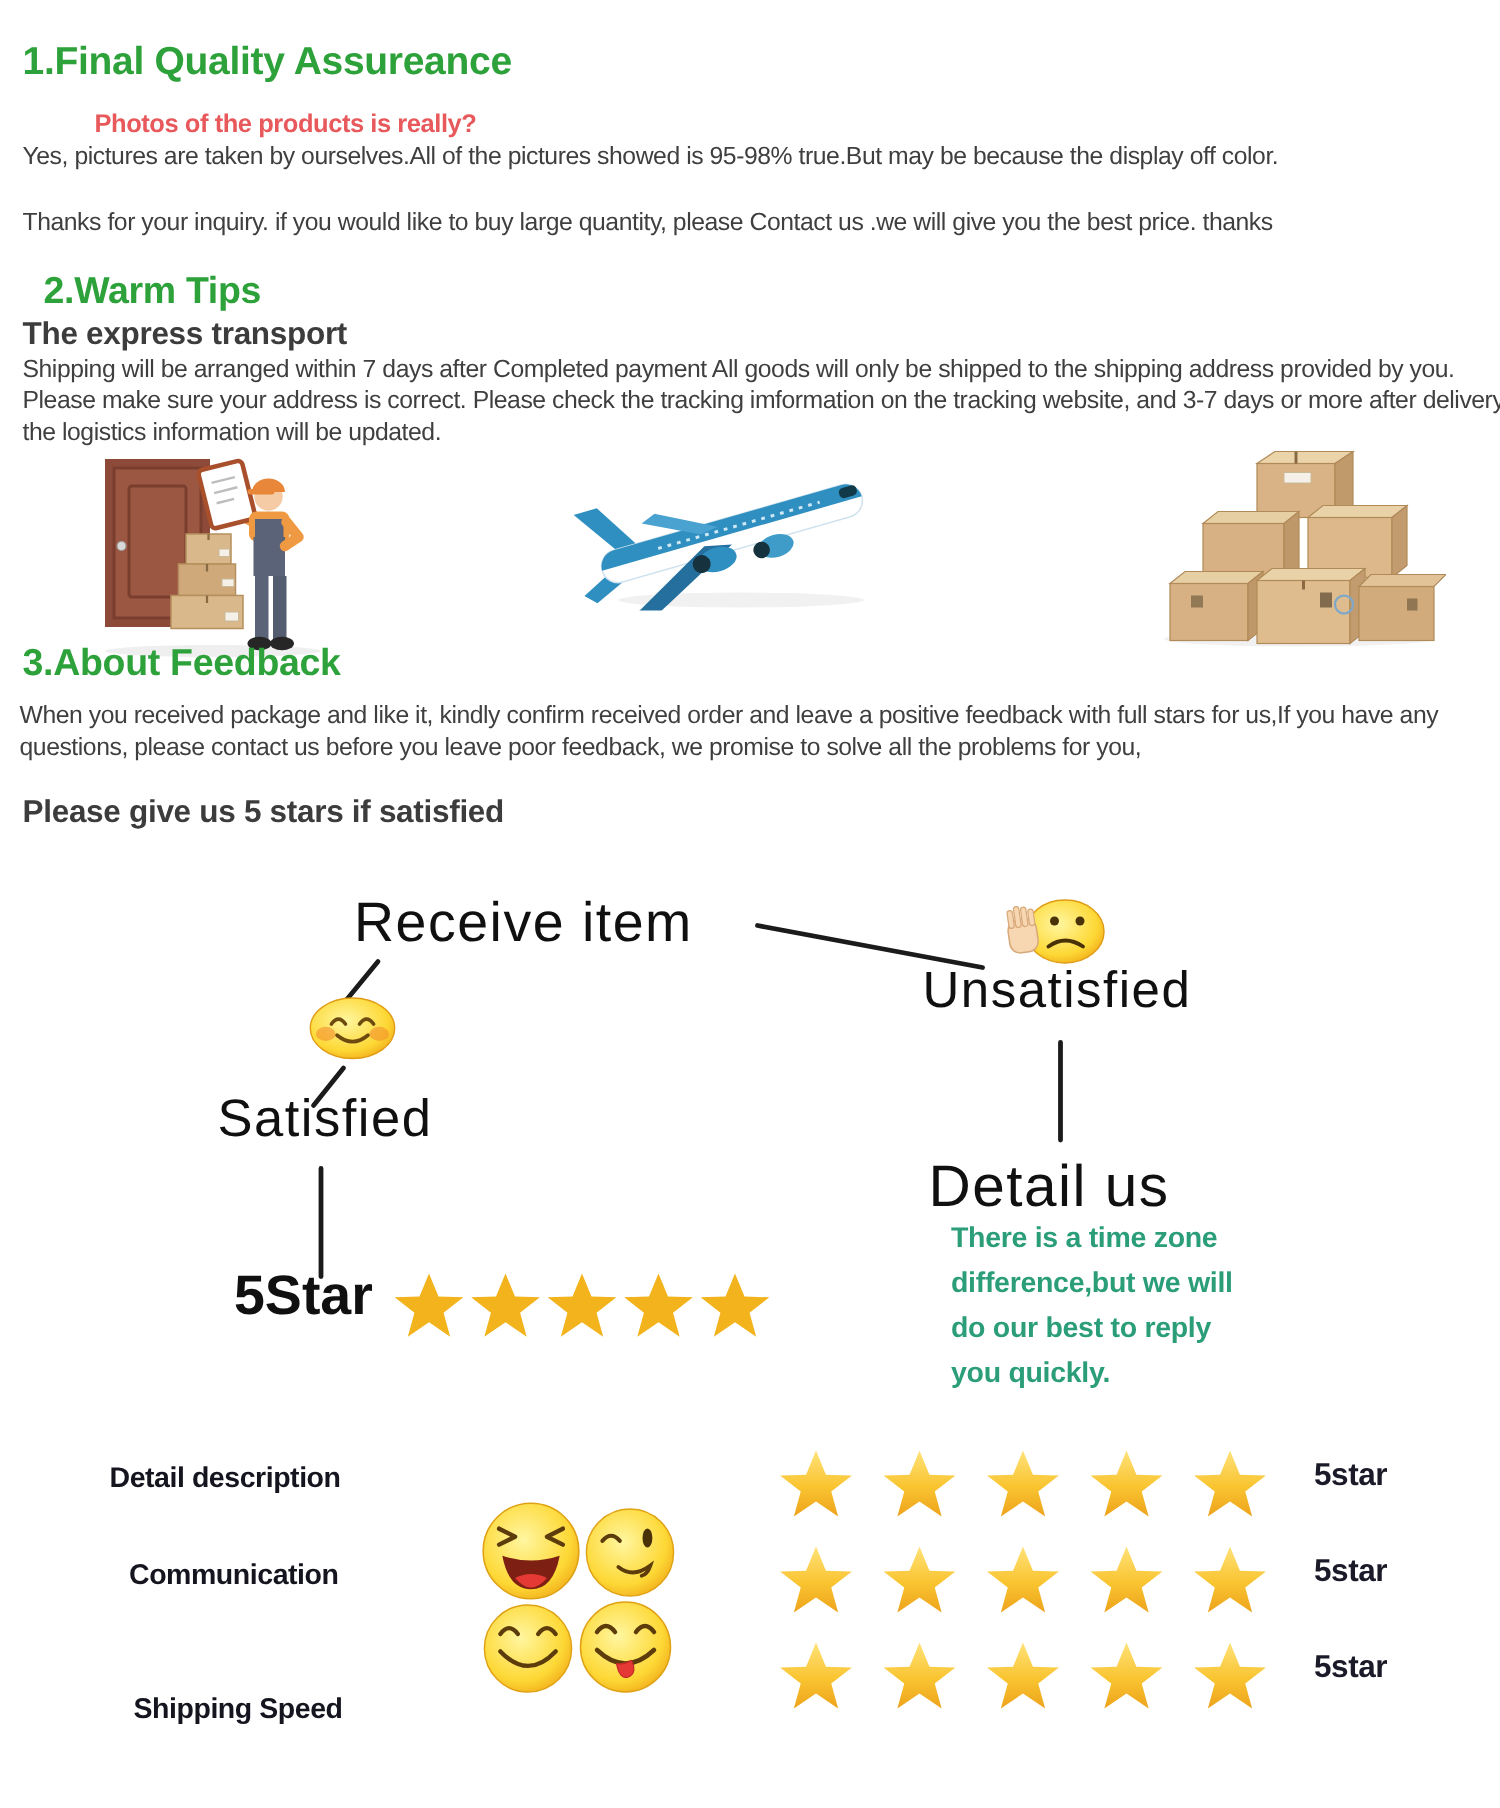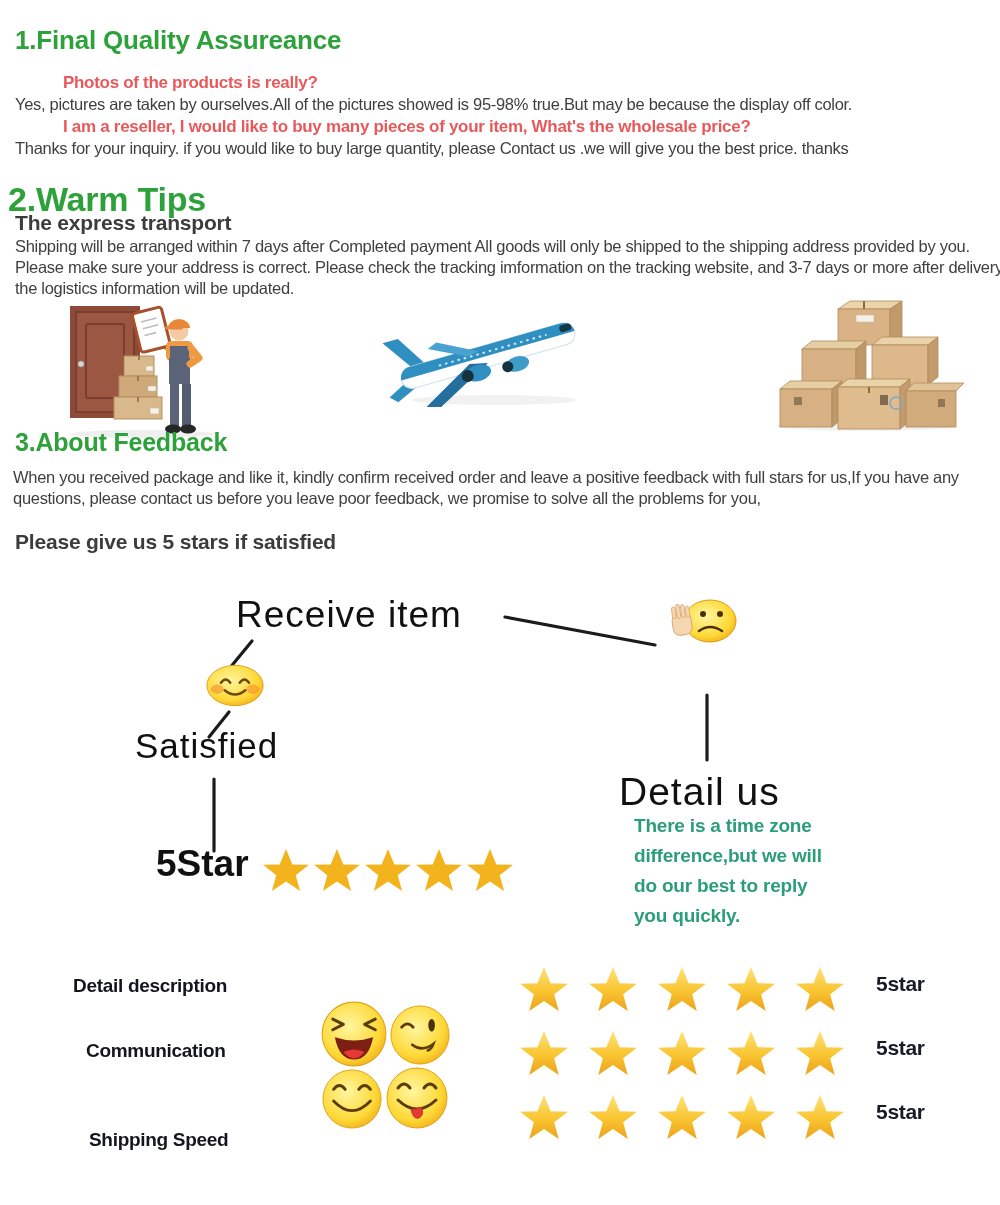--- a/index.html
+++ b/index.html
@@ -90,24 +90,23 @@
       <path d="M26,43 Q28,54 34,52 Q40,49 36,41 Q31,44 26,43 Z" fill="#e53935" stroke="#c62828" stroke-width="0.8"></path>
     </symbol>
   </defs>
 </svg>
 
 <div class="canvas">
 
   <div class="abs h-green" style="left:15px;top:25px;">1.Final Quality Assureance</div>
   <div class="abs q-red" style="left:15px;top:73px;">Photos of the products is really?</div>
   <div class="abs body-txt" style="left:15px;top:95px;">Yes, pictures are taken by ourselves.All of the pictures showed is 95-98% true.But may be because the display off color.</div>
-  <div class="abs q-red" style="left:15px;top:117px;">I am a reseller, I would like to buy many pieces of your item, What's the wholesale price?</div>
   <div class="abs body-txt" style="left:15px;top:139px;">Thanks for your inquiry. if you would like to buy large quantity, please Contact us .we will give you the best price. thanks</div>
 
-  <div class="abs h-green" style="left:8px;top:180px;font-size:34px;">2.Warm Tips</div>
+  <div class="abs h-green" style="left:29px;top:180px;font-size:25px;">2.Warm Tips</div>
   <div class="abs sub-head" style="left:15px;top:211px;">The express transport</div>
   <div class="abs body-txt" style="left:15px;top:237px;">Shipping will be arranged within 7 days after Completed payment All goods will only be shipped to the shipping address provided by you.</div>
   <div class="abs body-txt" style="left:15px;top:258px;">Please make sure your address is correct. Please check the tracking imformation on the tracking website, and 3-7 days or more after delivery,</div>
   <div class="abs body-txt" style="left:15px;top:279px;"> the logistics information will be updated.</div>
 
   <svg class="abs" style="left:62px;top:300px;" width="160" height="140" viewBox="0 0 160 140">
     <ellipse cx="80" cy="134" rx="72" ry="4" fill="#efefef"></ellipse>
     <rect x="8" y="6" width="70" height="112" fill="#8d4a39"></rect>
     <rect x="14" y="12" width="58" height="100" fill="#9c5743" stroke="#7a3e2e" stroke-width="2"></rect>
     <rect x="24" y="24" width="38" height="74" rx="2" fill="none" stroke="#7a3e2e" stroke-width="2"></rect>
@@ -212,25 +211,26 @@
       <line x1="214" y1="779" x2="214" y2="851"></line>
       <line x1="707" y1="695" x2="707" y2="760"></line>
     </g>
   </svg>
 
   <div class="abs flow-label" style="left:236px;top:594px;font-size:37px;">Receive item</div>
 
   <svg class="abs" style="left:205px;top:663px;" width="60" height="45">
       <use href="#smileyBlush"></use>
     </svg>
-  <div class="abs flow-label" style="left:135px;top:726px;font-size:35px;">Satisfied</div>
+  <div class="abs flow-label" style="left:145px;top:726px;font-size:35px;">Satisfied</div>
 
   <svg class="abs" style="left:670px;top:597px;" width="68" height="50">
       <use href="#sadHand"></use>
     </svg>
+  <div class="abs flow-label" style="left:615px;top:641px;font-size:34px;">Unsatisfied</div>
 
   <div class="abs flow-bold" style="left:156px;top:843px;font-size:37px;">5Star</div>
   <div class="abs star-row-flow" style="left:263px;top:848px;">
     <svg width="46" height="44">
         <use href="#star" fill="#f2b31c"></use>
       </svg>
     <svg width="46" height="44">
         <use href="#star" fill="#f2b31c"></use>
       </svg>
     <svg width="46" height="44">

